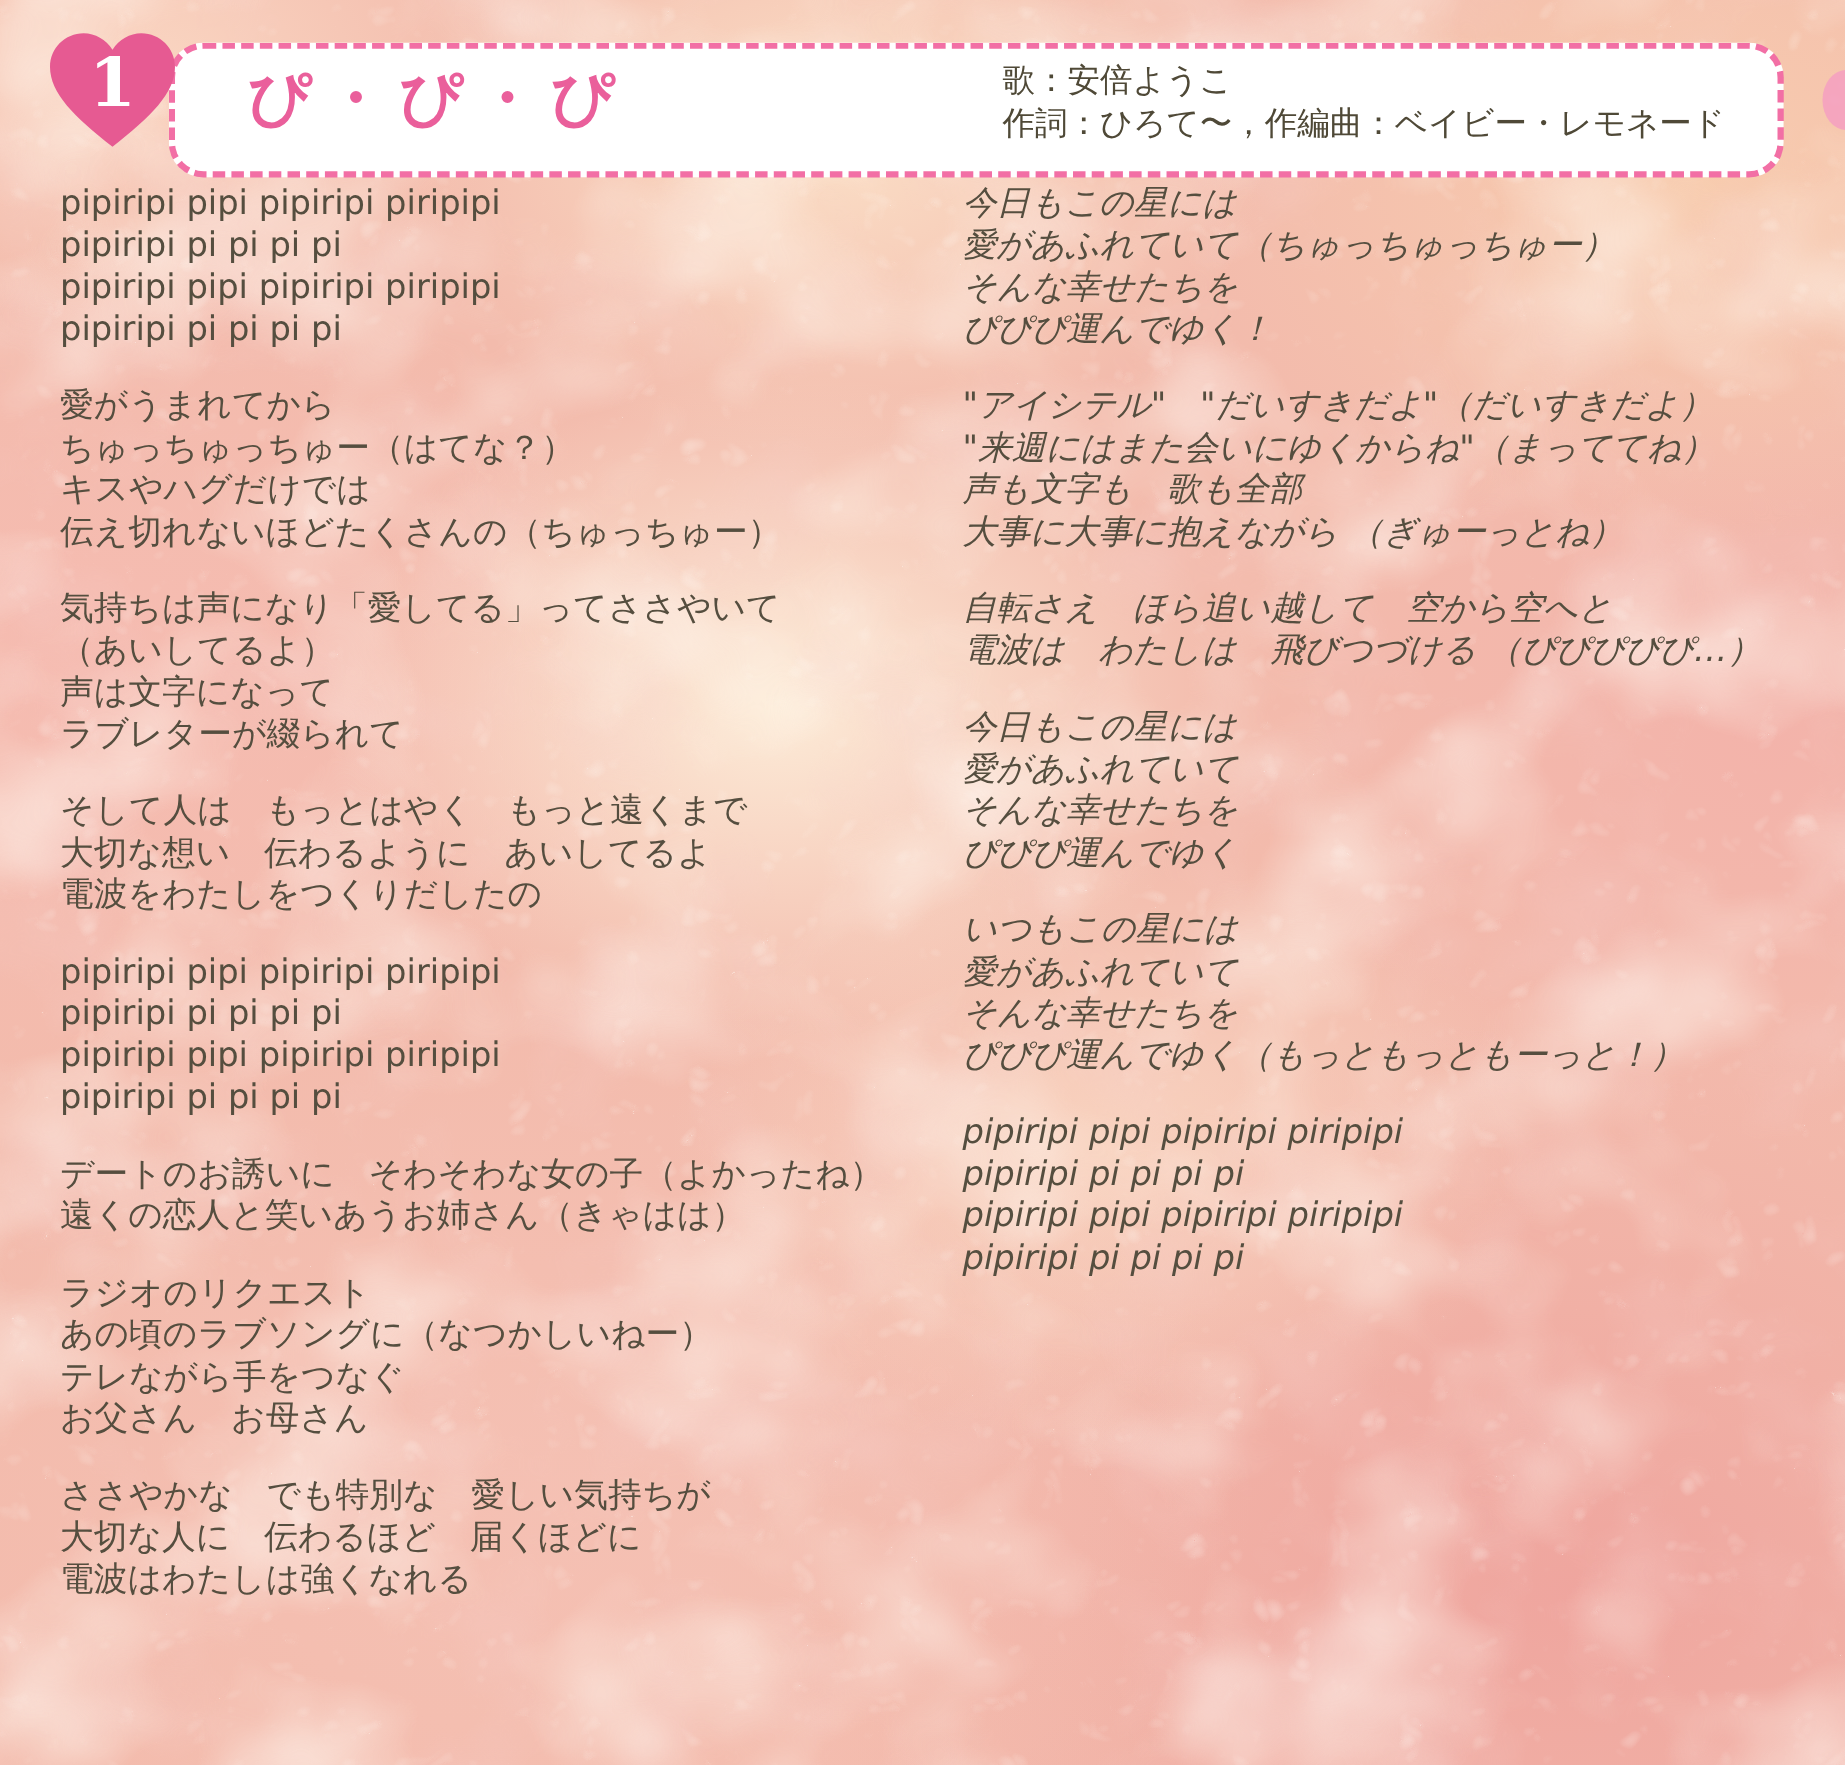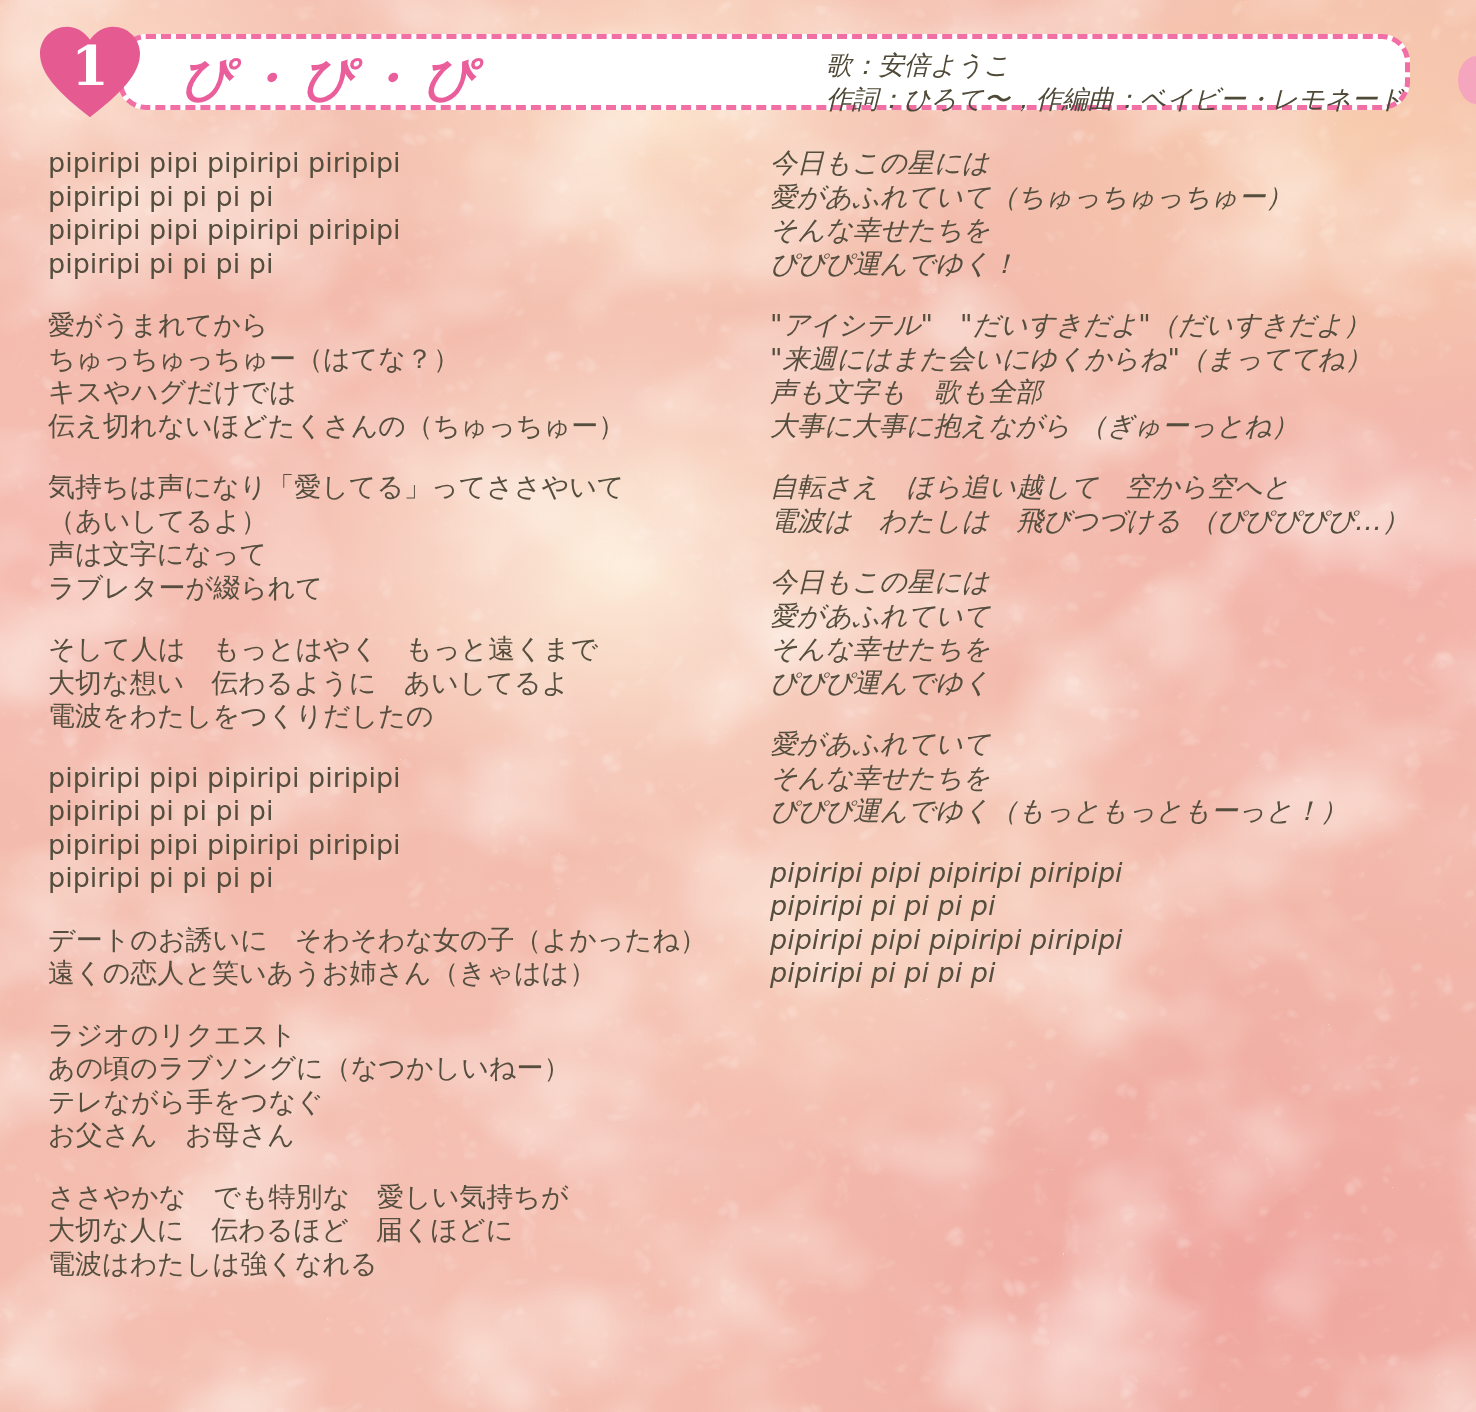--- a/index.html
+++ b/index.html
@@ -16,32 +16,32 @@
       radial-gradient(640px 460px at 96% 42%, rgba(243,178,170,.85), transparent 70%),
       radial-gradient(500px 350px at 60% 65%, rgba(250,219,198,.75), transparent 70%),
       radial-gradient(800px 600px at 30% 85%, rgba(245,193,180,.9), transparent 70%),
       radial-gradient(900px 650px at 85% 90%, rgba(238,160,155,.8), transparent 70%);
   }
   .texture{position:absolute; left:0; top:0; width:100%; height:100%; z-index:0; pointer-events:none;}
   .content{position:absolute; inset:0; z-index:1;}
 
   
   .title-box{
-    position:absolute; left:118px; top:34px; width:1292px; height:76px;
+    position:absolute; left:135px; top:34px; width:1292px; height:108px;
     box-sizing:border-box; background:#ffffff;
-    border:5px dashed #f26fa5; border-radius:28px;font-style:italic;
+    border:5px dashed #f26fa5; border-radius:28px;
   }
   .song-title{
     position:absolute; left:58px; top:6px;
     font-size:50px; font-weight:bold; color:#ea5f9b; letter-spacing:10px;
     white-space:nowrap;
   }
   .credits{
     position:absolute; left:662px; top:9px;
-    font-size:26px; line-height:34px; color:#4f4937; white-space:nowrap;margin-left:41px;
+    font-size:26px; line-height:34px; color:#4f4937; white-space:nowrap;
   }
   .heart-badge{position:absolute; left:40px; top:24px; width:100px; height:96px; z-index:3;}
   .heart-badge svg{position:absolute; left:0; top:0; width:100%; height:100%;}
   .heart-number{
     position:absolute; left:0; top:10px; width:100%; text-align:center;
     font-family:"DejaVu Serif","Liberation Serif",serif;
     font-size:54px; font-weight:bold; color:#ffffff;
   }
   .edge-fragment{
     position:absolute; right:-20px; top:56px; width:38px; height:48px;
@@ -174,20 +174,21 @@
           <div class="line">自転さえ　ほら追い越して　空から空へと</div>
           <div class="line">電波は　わたしは　飛びつづける （ぴぴぴぴぴ…）</div>
         </div>
         <div class="stanza">
           <div class="line">今日もこの星には</div>
           <div class="line">愛があふれていて</div>
           <div class="line">そんな幸せたちを</div>
           <div class="line">ぴぴぴ運んでゆく</div>
         </div>
         <div class="stanza">
+          <div class="line">いつもこの星には</div>
           <div class="line">愛があふれていて</div>
           <div class="line">そんな幸せたちを</div>
           <div class="line">ぴぴぴ運んでゆく（もっともっともーっと！）</div>
         </div>
         <div class="stanza">
           <div class="line">pipiripi pipi pipiripi piripipi</div>
           <div class="line">pipiripi pi pi pi pi</div>
           <div class="line">pipiripi pipi pipiripi piripipi</div>
           <div class="line">pipiripi pi pi pi pi</div>
         </div>

